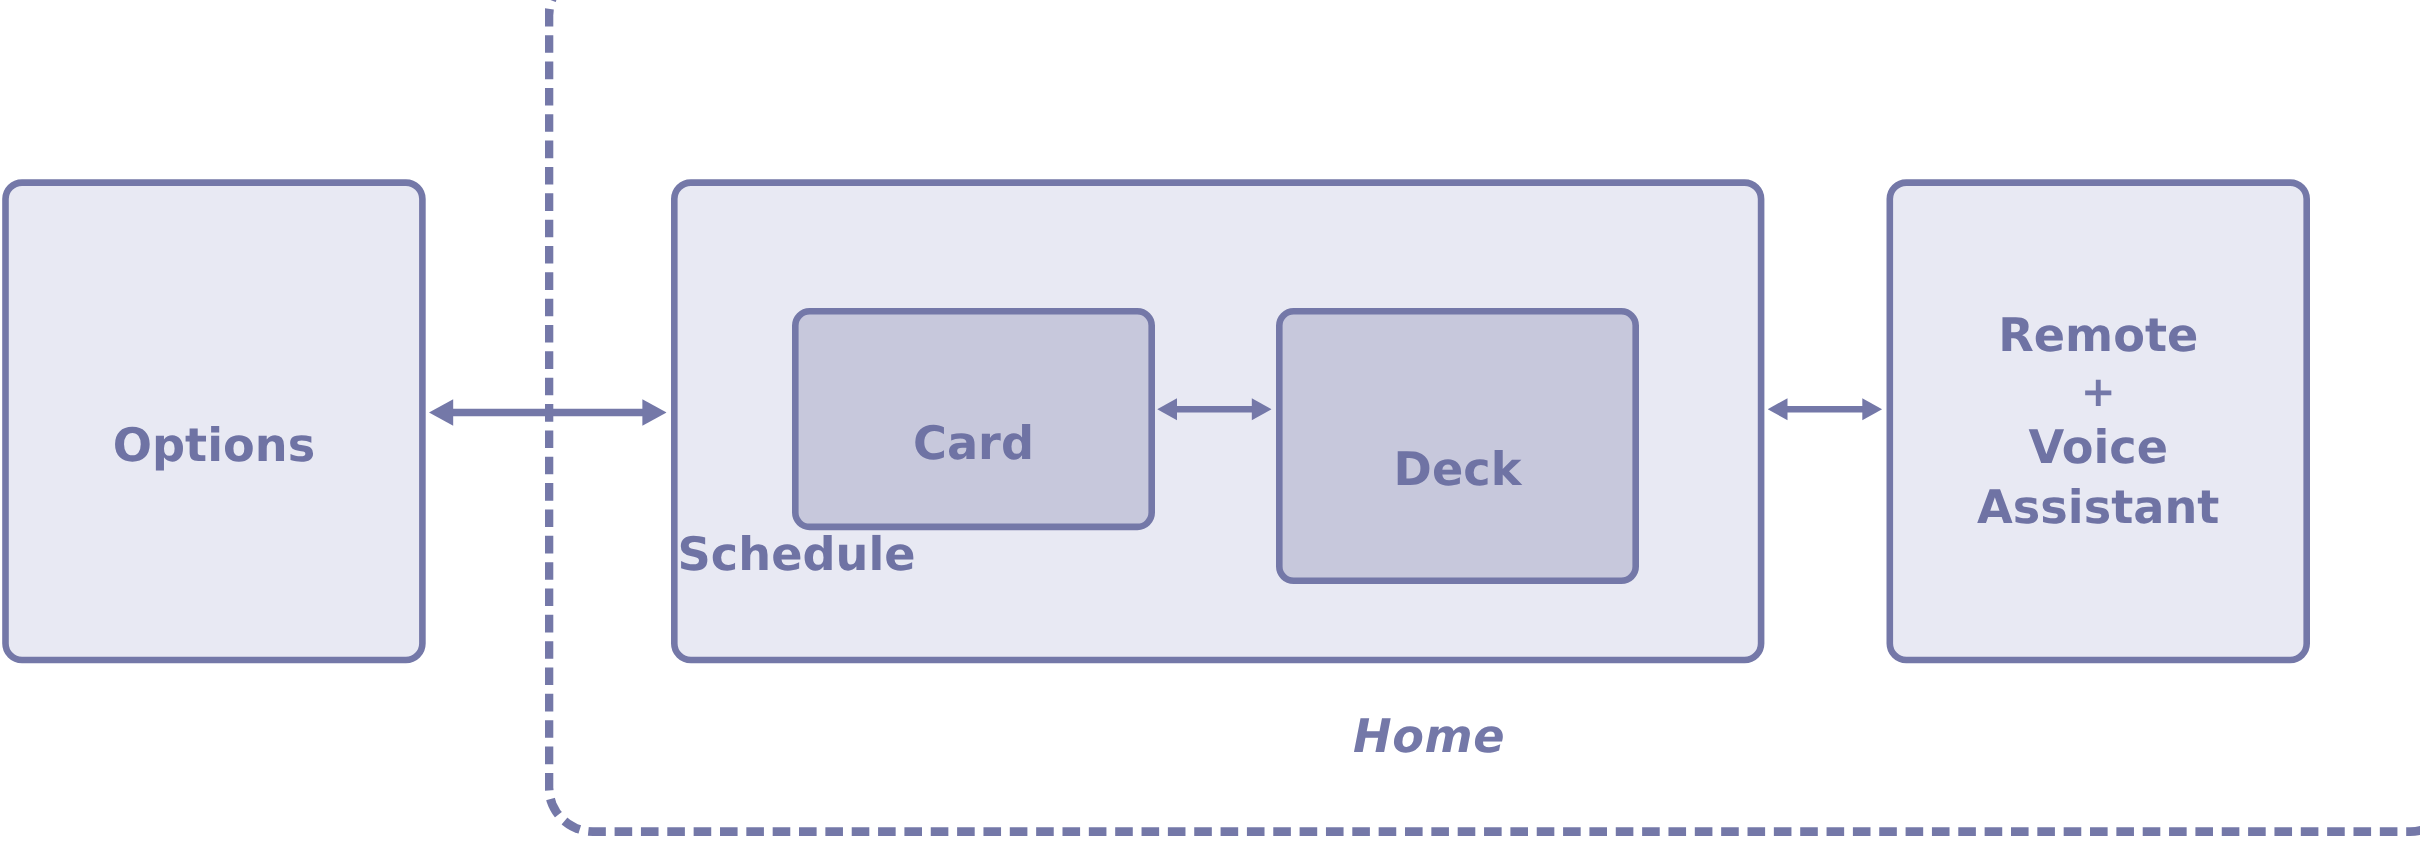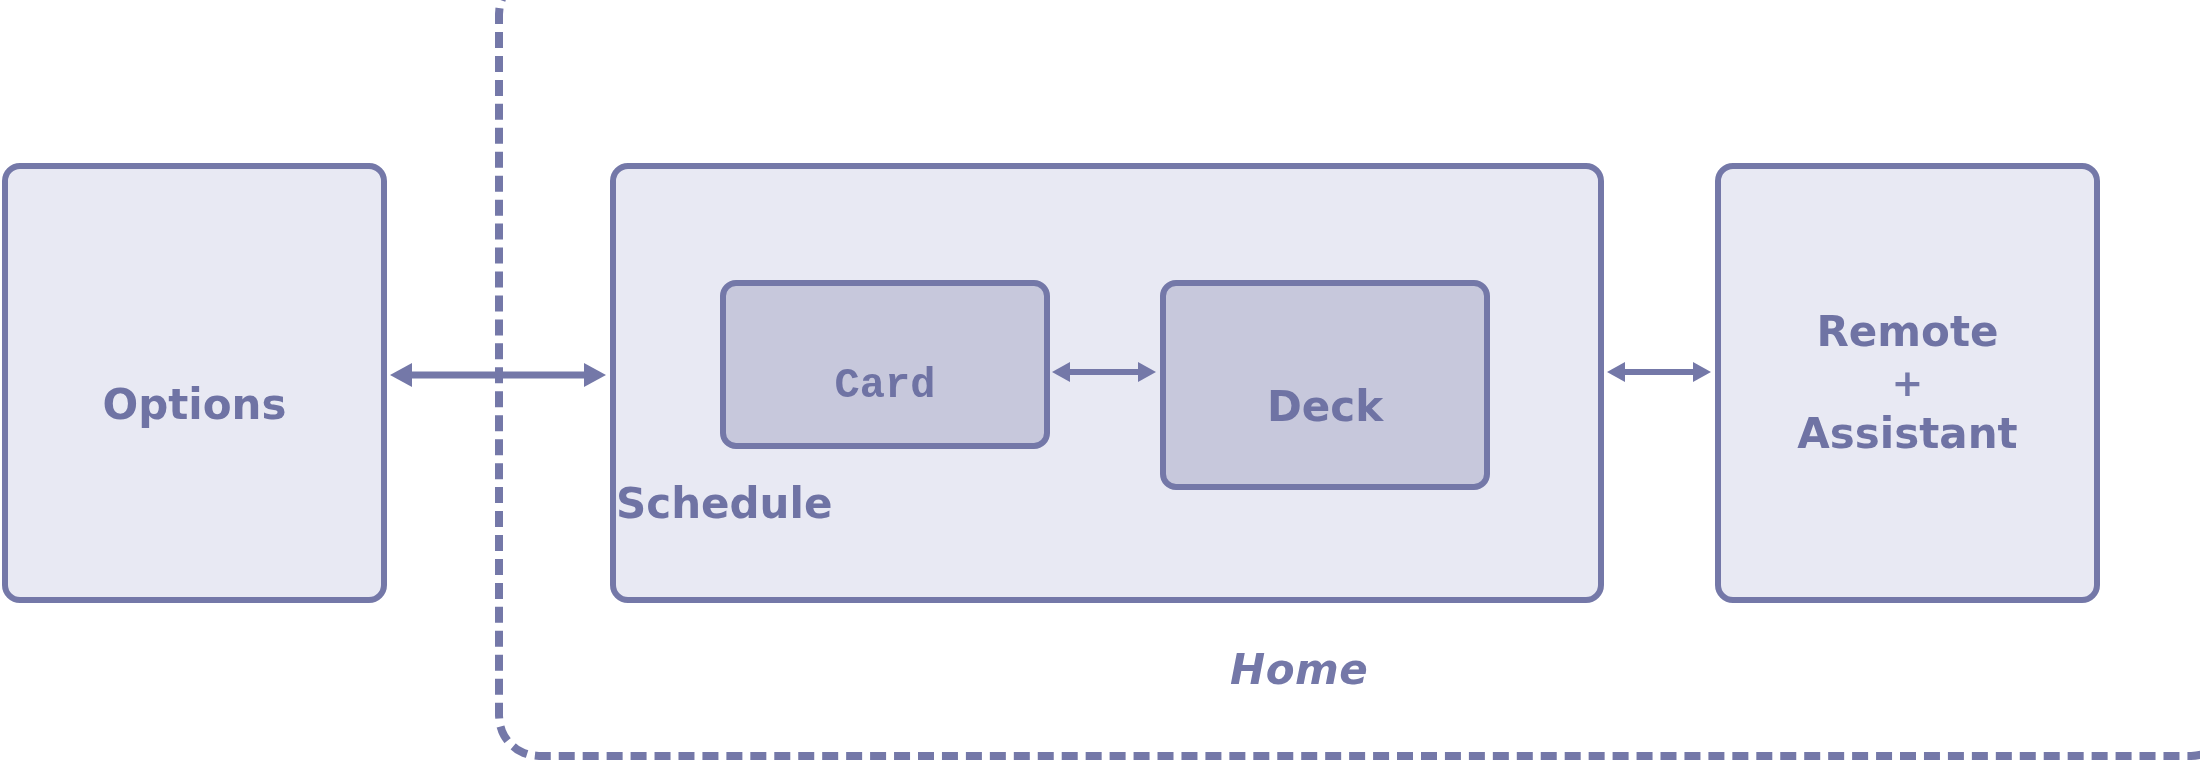--- a/index.html
+++ b/index.html
@@ -100,29 +100,28 @@
     font-size: 42px;
     font-weight: bold;
     color: #6F73A4;
   }
 
   
   #card-node {
     left: 720px;
     top: 280px;
     width: 330px;
-    height: 169px;
-    font-family: Liberation Mono, monospace;
+    height: 202px;
   }
 
   #deck-node {
     left: 1160px;
     top: 280px;
     width: 330px;
-    height: 210px;
+    height: 251px;
     justify-content: center;
   }
 
   
   #remote-node {
     left: 1715px;
     top: 163px;
     width: 385px;
     height: 440px;
     flex-direction: column;
@@ -194,18 +193,19 @@
     <svg width="104" height="34" viewBox="0 0 104 34">
       <line x1="14" y1="17" x2="90" y2="17" stroke="#7478A8" stroke-width="6"></line>
       <polygon points="0,17 18,7 18,27" fill="#7478A8"></polygon>
       <polygon points="104,17 86,7 86,27" fill="#7478A8"></polygon>
     </svg>
   </div>
 
   <div class="node node-outer" id="remote-node">
     <span class="line">Remote</span>
     <span class="plus">+</span>
+    <span class="line">Voice</span>
     <span class="line">Assistant</span>
   </div>
 
   <div class="home-label">Home</div>
 
 </div>
 
 </body></html>

